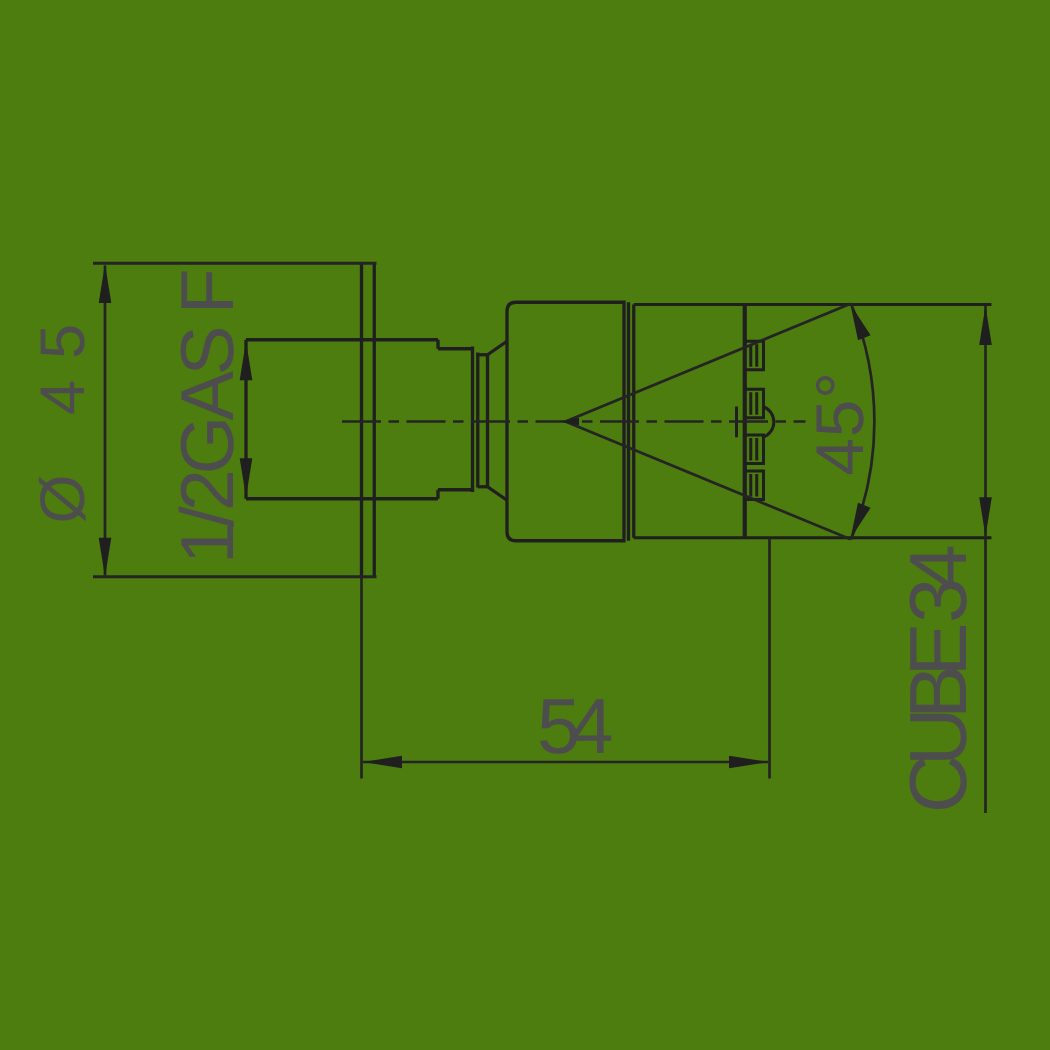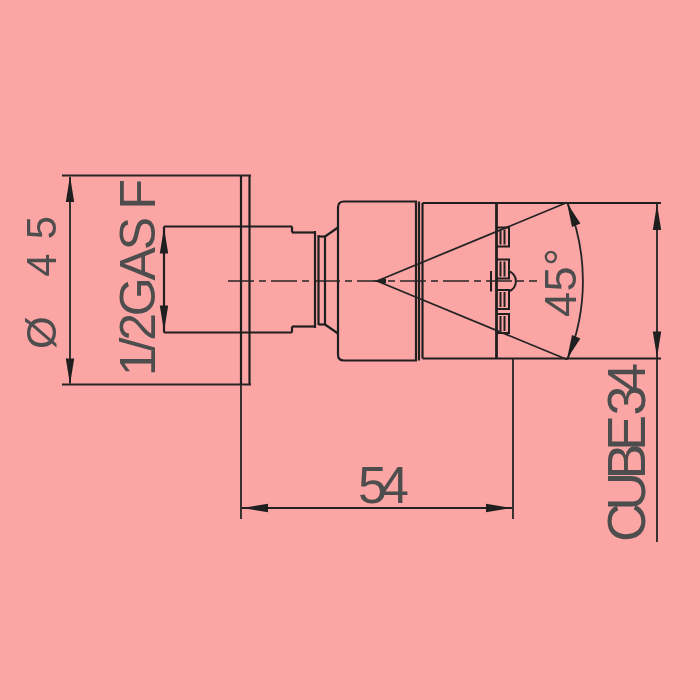--- a/index.html
+++ b/index.html
@@ -1,16 +1,16 @@
 <!DOCTYPE html>
 <html><head>
 <meta charset="utf-8">
 <style>
   html,body{margin:0;padding:0;background:#ffffff;}
-  #canvas{position:relative;width:700px;height:700px;background:#fca5a5;overflow:hidden;
+  #canvas{position:relative;width:700px;height:700px;background:#4d7c0f;overflow:hidden;
           font-family:"Liberation Sans", sans-serif;text-align:right;}
   svg{display:block;}
   .lbl{fill:#4d4d4d;font-family:"Liberation Sans","DejaVu Sans",sans-serif;
        font-weight:300;letter-spacing:1px;}
   .outline{stroke:#1f1f1f;fill:none;}
   .dim{stroke:#242424;fill:none;}
   .arrow{fill:#1f1f1f;stroke:none;}
 </style>
 </head>
 <body>

